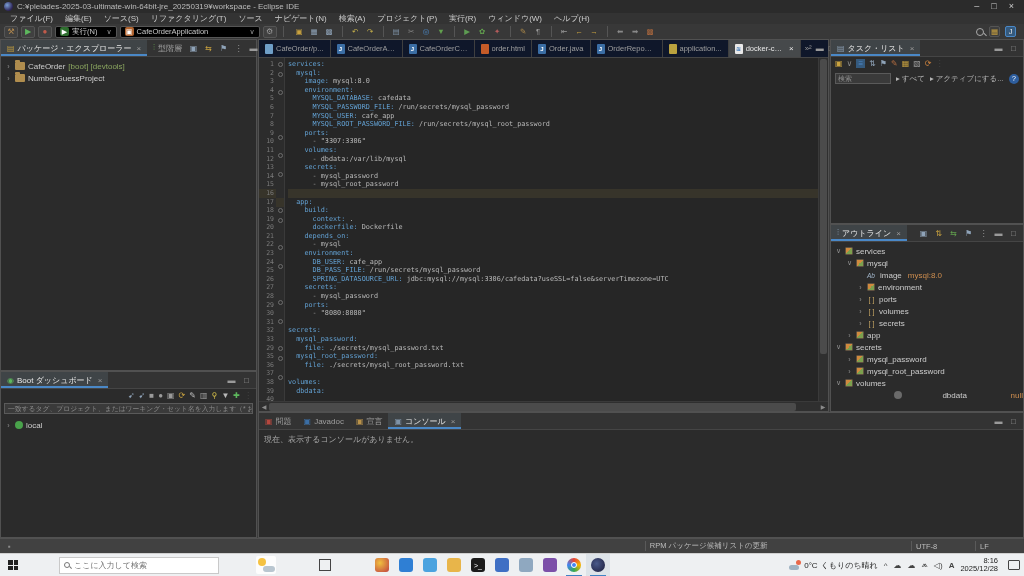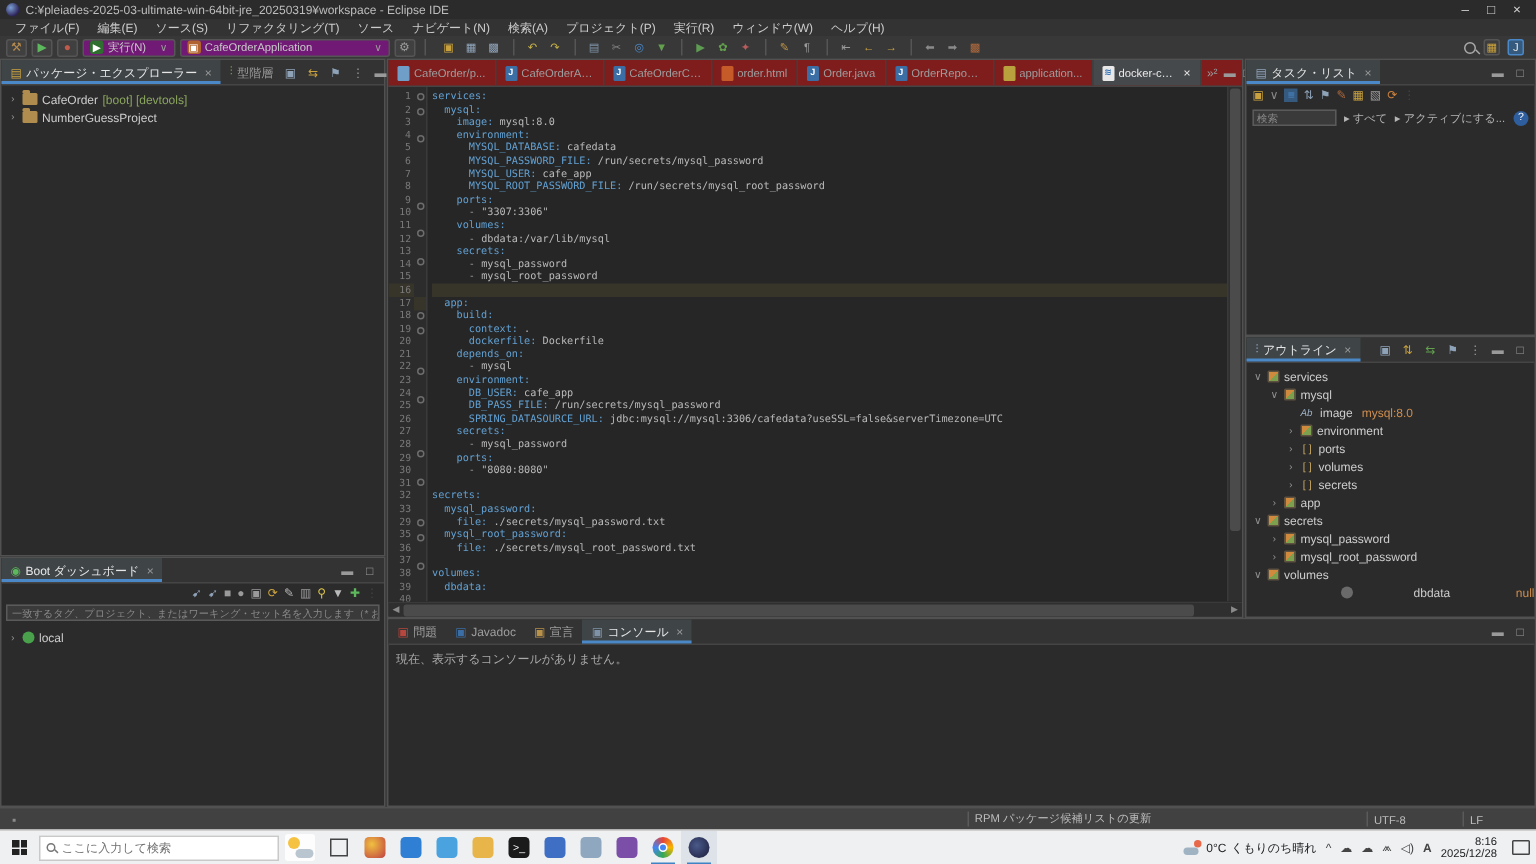--- a/index.html
+++ b/index.html
@@ -20,21 +20,21 @@
   .menubar { position:absolute; left:0; top:13px; width:1024px; height:11px;
     background:#333333; display:flex; align-items:center; padding-left:4px; }
   .menu-item { color:#cccccc; font-size:8px; padding:0 6px; white-space:nowrap; }
 
   
   .toolbar { position:absolute; left:0; top:24px; width:1024px; height:15px;
     background:#383838; display:flex; align-items:center; padding:0 4px; gap:3px; }
   .tb-btn { width:14px; height:12px; border:1px solid #555; border-radius:2px;
     background:#404040; display:flex; align-items:center; justify-content:center;
     font-size:8px; flex:0 0 auto;}
-  .tb-combo { height:12px; border:1px solid #555; border-radius:2px; background:#701a75;
+  .tb-combo { height:12px; border:1px solid #555; border-radius:2px; background:#000000;
     color:#c8c8c8; font-size:7.5px; display:flex; align-items:center; gap:3px; padding:0 4px; flex:0 0 auto;}
   .tb-combo .chev { color:#999; font-size:7px; margin-left:6px;}
   .mini-icon { width:9px; height:9px; border-radius:2px; display:inline-flex;
     align-items:center; justify-content:center; font-size:7px; color:#fff; flex:0 0 auto;}
   .tb-icons { display:flex; gap:4px; align-items:center; margin-left:4px;}
   .tb-ico { width:11px; height:11px; border-radius:2px; display:flex; align-items:center;
     justify-content:center; font-size:7.5px; flex:0 0 auto;}
   .tb-sep { width:1px; height:11px; background:#555; margin:0 3px; flex:0 0 auto;}
   .tb-right { margin-left:auto; display:flex; gap:5px; align-items:center; padding-right:4px;}
   .magnifier { width:8px; height:8px; border:1.4px solid #aaa; border-radius:50%; position:relative;}
@@ -59,21 +59,21 @@
   .tree { padding:3px 0 0 4px; }
   .tree-row { display:flex; align-items:center; gap:3px; height:12px; font-size:8px; color:#cdcdcd; white-space:nowrap;}
   .twisty { color:#8f8f8f; font-size:7px; width:7px; text-align:center; flex:0 0 auto;}
   .folder-ico { width:10px; height:8px; background:#b08d4e; border-radius:1px; position:relative; flex:0 0 auto;}
   .folder-ico::before { content:""; position:absolute; top:-2px; left:0; width:5px; height:2px;
     background:#b08d4e; border-radius:1px 1px 0 0;}
   .deco { color:#8aa55f; }
   .boot-dot { width:8px; height:8px; border-radius:50%; background:#49a24b; flex:0 0 auto;}
 
   
-  .ed-tabs { height:18px; background:#7f1d1d; display:flex; align-items:stretch; border-bottom:1px solid #454545;}
+  .ed-tabs { height:18px; background:#0f172a; display:flex; align-items:stretch; border-bottom:1px solid #454545;}
   .ed-tab { display:flex; align-items:center; gap:3px; padding:0 6px; max-width:72px;
     font-size:7.5px; color:#9e9e9e; border-right:1px solid #3f3f3f; white-space:nowrap; }
   .ed-tab .lbl { overflow:hidden; text-overflow:ellipsis; }
   .ed-tab.active { background:#46494b; color:#eaeaea; }
   .file-ico { width:8px; height:10px; border-radius:1px; font-size:6px; font-weight:bold;
     display:flex; align-items:center; justify-content:center; flex:0 0 auto; color:#fff;}
   .ed-tab-right { margin-left:auto; display:flex; align-items:center; gap:5px; color:#9a9a9a;
     font-size:8px; padding-right:4px;}
   .code-wrap { flex:1; display:flex; background:#262626; overflow:hidden; position:relative;}
   .gutter-nums { width:17px; background:#2c2c2c; color:#7a7a7a; text-align:right;
@@ -118,21 +118,21 @@
     white-space:nowrap; overflow:hidden;}
 
   
   .statusbar { position:absolute; left:0; top:538px; width:1024px; height:15px; background:#414141;
     border-top:1px solid #515151; display:flex; align-items:center; font-size:7.5px; color:#bdbdbd;}
   .sb-sep { width:1px; height:10px; background:#5a5a5a; margin:0 4px;}
   .sb-item { white-space:nowrap; }
 
   
   .taskbar { position:absolute; left:0; top:553px; width:1024px; height:23px; background:#eef0f2;
-    border-top:1px solid #d0d0d0; display:flex; align-items:center;}
+    border-top:1px solid #d0d0d0; display:flex; align-items:center;gap:33px;}
   .start-btn { width:26px; height:23px; display:flex; align-items:center; justify-content:center;}
   .win-logo { width:10px; height:10px; display:grid; grid-template-columns:4.5px 4.5px; gap:1px;}
   .win-logo i { background:#222; display:block;}
   .tb-search { width:160px; height:17px; background:#ffffff; border:1px solid #c9c9c9;
     display:flex; align-items:center; gap:4px; padding:0 4px; color:#6f6f6f; font-size:8px;}
   .tb-search .mg { width:6px; height:6px; border:1.2px solid #777; border-radius:50%; position:relative; flex:0 0 auto;}
   .tb-search .mg::after { content:""; position:absolute; width:3px; height:1.2px; background:#777;
     transform:rotate(45deg); right:-3px; bottom:-1px;}
   .weather-ico { width:20px; height:18px; margin:0 4px; background:#fdfdfd; border-radius:2px;
     position:relative; overflow:hidden; flex:0 0 auto;}

